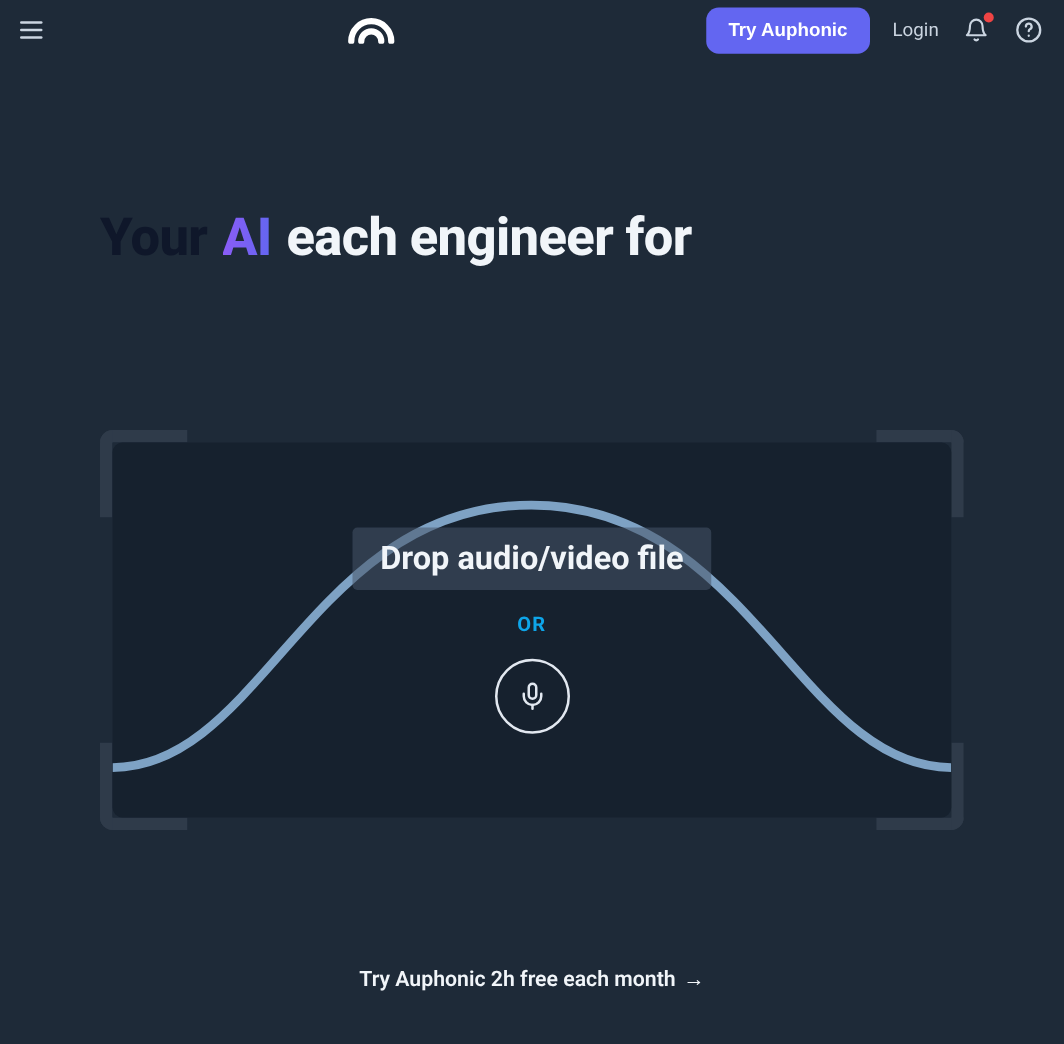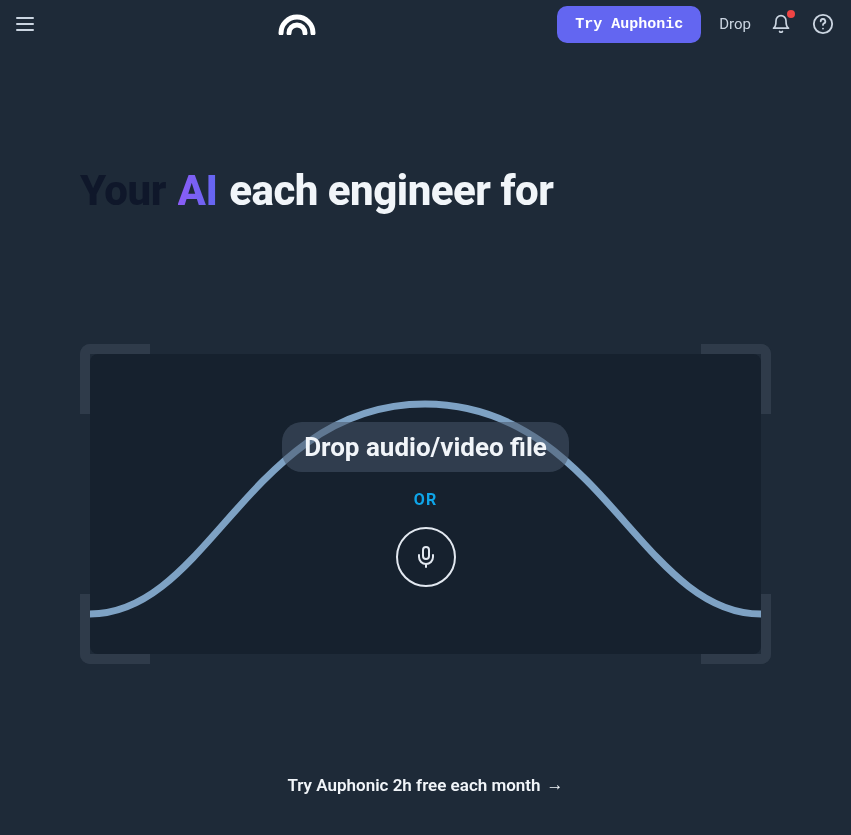--- a/index.html
+++ b/index.html
@@ -45,21 +45,20 @@
   }
   .try-btn {
     background: #6366f1;
     color: #ffffff;
     font-weight: 600;
     font-size: 15px;
     padding: 10px 18px;
     border-radius: 10px;
     border: none;
     cursor: pointer;
-    font-family: Liberation Mono, monospace;
   }
   .login-link {
     color: #cbd5e1;
     font-size: 15px;
     cursor: pointer;
   }
   .icon-btn {
     width: 24px; height: 24px;
     display: flex; align-items: center; justify-content: center;
     cursor: pointer;
@@ -136,21 +135,21 @@
     inset: 0;
     pointer-events: none;
   }
   .drop-label {
     position: relative;
     background: rgba(71,85,105,0.55);
     color: #f1f5f9;
     font-size: 26px;
     font-weight: 700;
     padding: 10px 22px;
-    border-radius: 20px;
+    border-radius: 4px;
     cursor: pointer;
   }
   .drop-or {
     position: relative;
     font-size: 16px;
     font-weight: 700;
     letter-spacing: 1px;
     color: #0ea5e9;
   }
   .mic-btn {
@@ -196,21 +195,21 @@
       <svg width="40" height="22" viewBox="0 0 40 22">
         <path d="M4 20 A16 16 0 0 1 36 20" fill="none" stroke="#ffffff" stroke-width="5" stroke-linecap="round"></path>
         <path d="M12 20 A8 8 0 0 1 28 20" fill="none" stroke="#ffffff" stroke-width="5" stroke-linecap="round"></path>
       </svg>
     </div>
   </div>
 
   <div class="header-right">
     <button class="try-btn">Try Auphonic</button>
 
-    <span class="login-link">Drop</span>
+    <span class="login-link">Login</span>
 
     <div class="icon-btn">
       <svg width="20" height="20" viewBox="0 0 24 24" fill="none" stroke-width="2" stroke-linecap="round" stroke-linejoin="round">
         <path d="M18 8a6 6 0 0 0-12 0c0 7-3 9-3 9h18s-3-2-3-9"></path>
         <path d="M13.7 21a2 2 0 0 1-3.4 0"></path>
       </svg>
       <span class="notif-dot"></span>
     </div>
 
     <div class="icon-btn">

